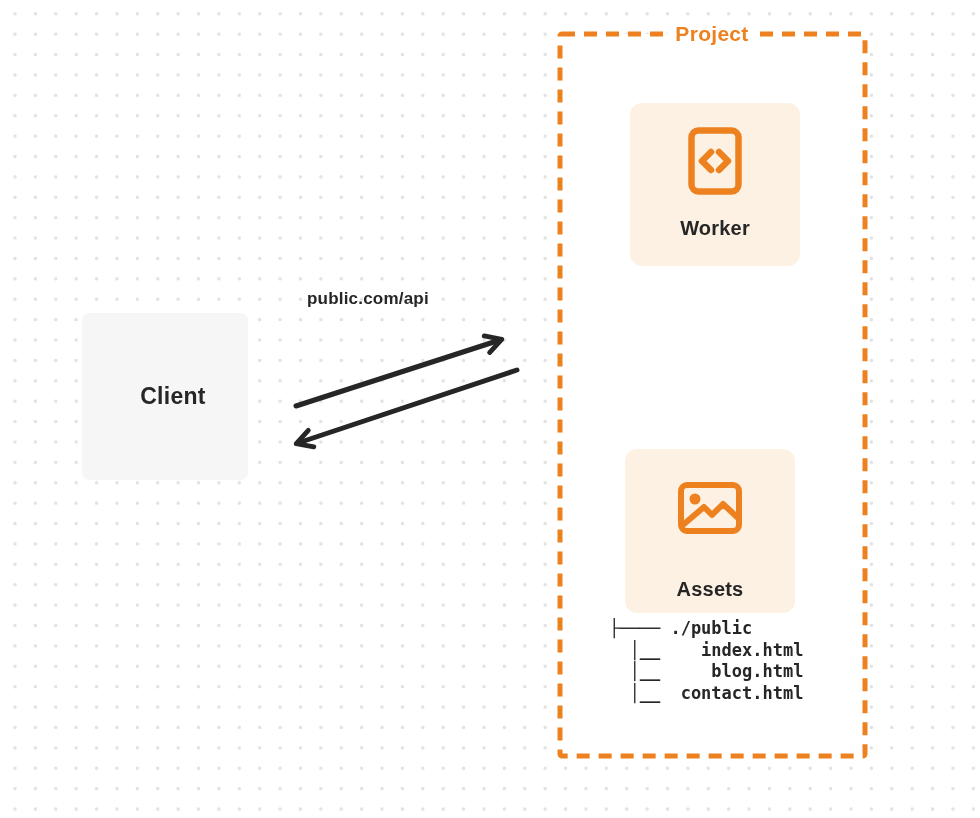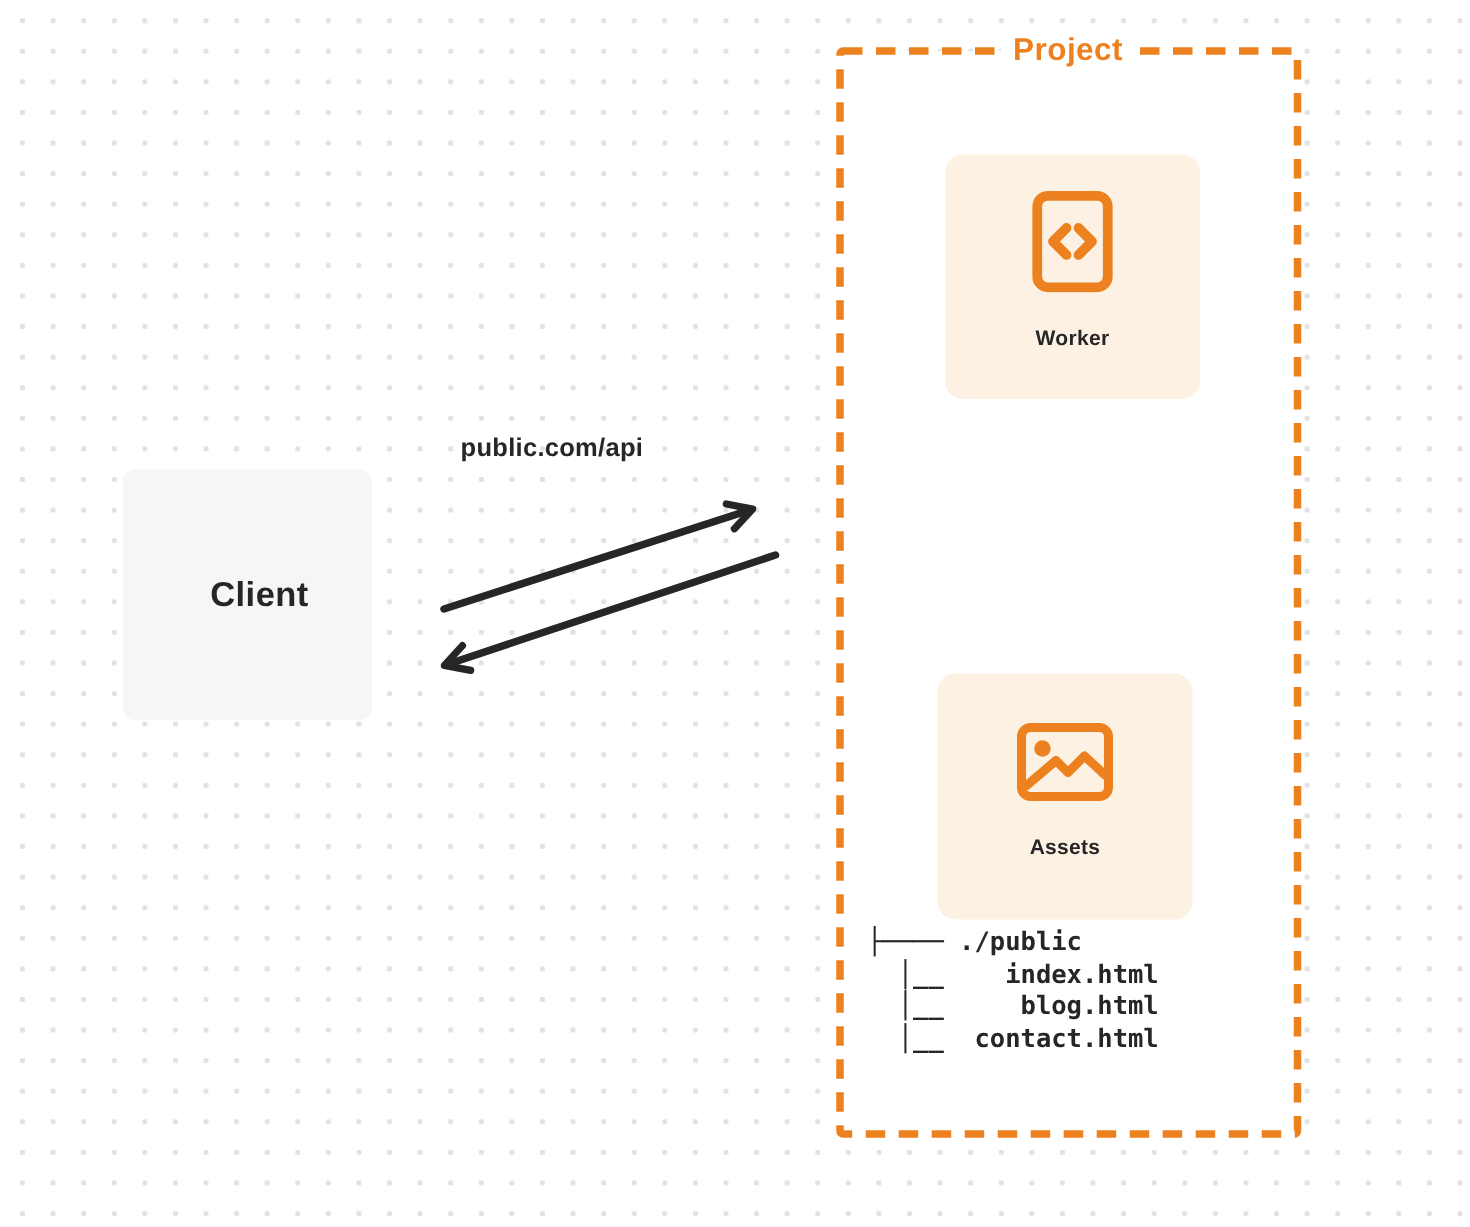--- a/index.html
+++ b/index.html
@@ -56,31 +56,31 @@
     flex-direction:column;
     align-items:center;
   }
   .worker-card{left:630px;top:103px;width:170px;height:163px;}
   .assets-card{left:625px;top:449px;width:170px;height:164px;}
   .card .icon{color:var(--accent);}
   .worker-card .icon{margin-top:24px;}
   .assets-card .icon{margin-top:33px;}
   .card-label{
     color:var(--ink);
-    font-size:14px;
+    font-size:20px;
     font-weight:bold;
     letter-spacing:.2px;
   }
   .worker-card .card-label{margin-top:22px;}
-  .assets-card .card-label{margin-top:22px;}
+  .assets-card .card-label{margin-top:44px;}
 
   
   .file-tree{
     position:absolute;
-    left:578px;top:618px;
+    left:609px;top:618px;
     z-index:2;
     font-family:"DejaVu Sans Mono", monospace;
     font-size:17px;
     line-height:21.7px;
     font-weight:bold;
     color:var(--ink);
     white-space:pre;
   }
 
   

